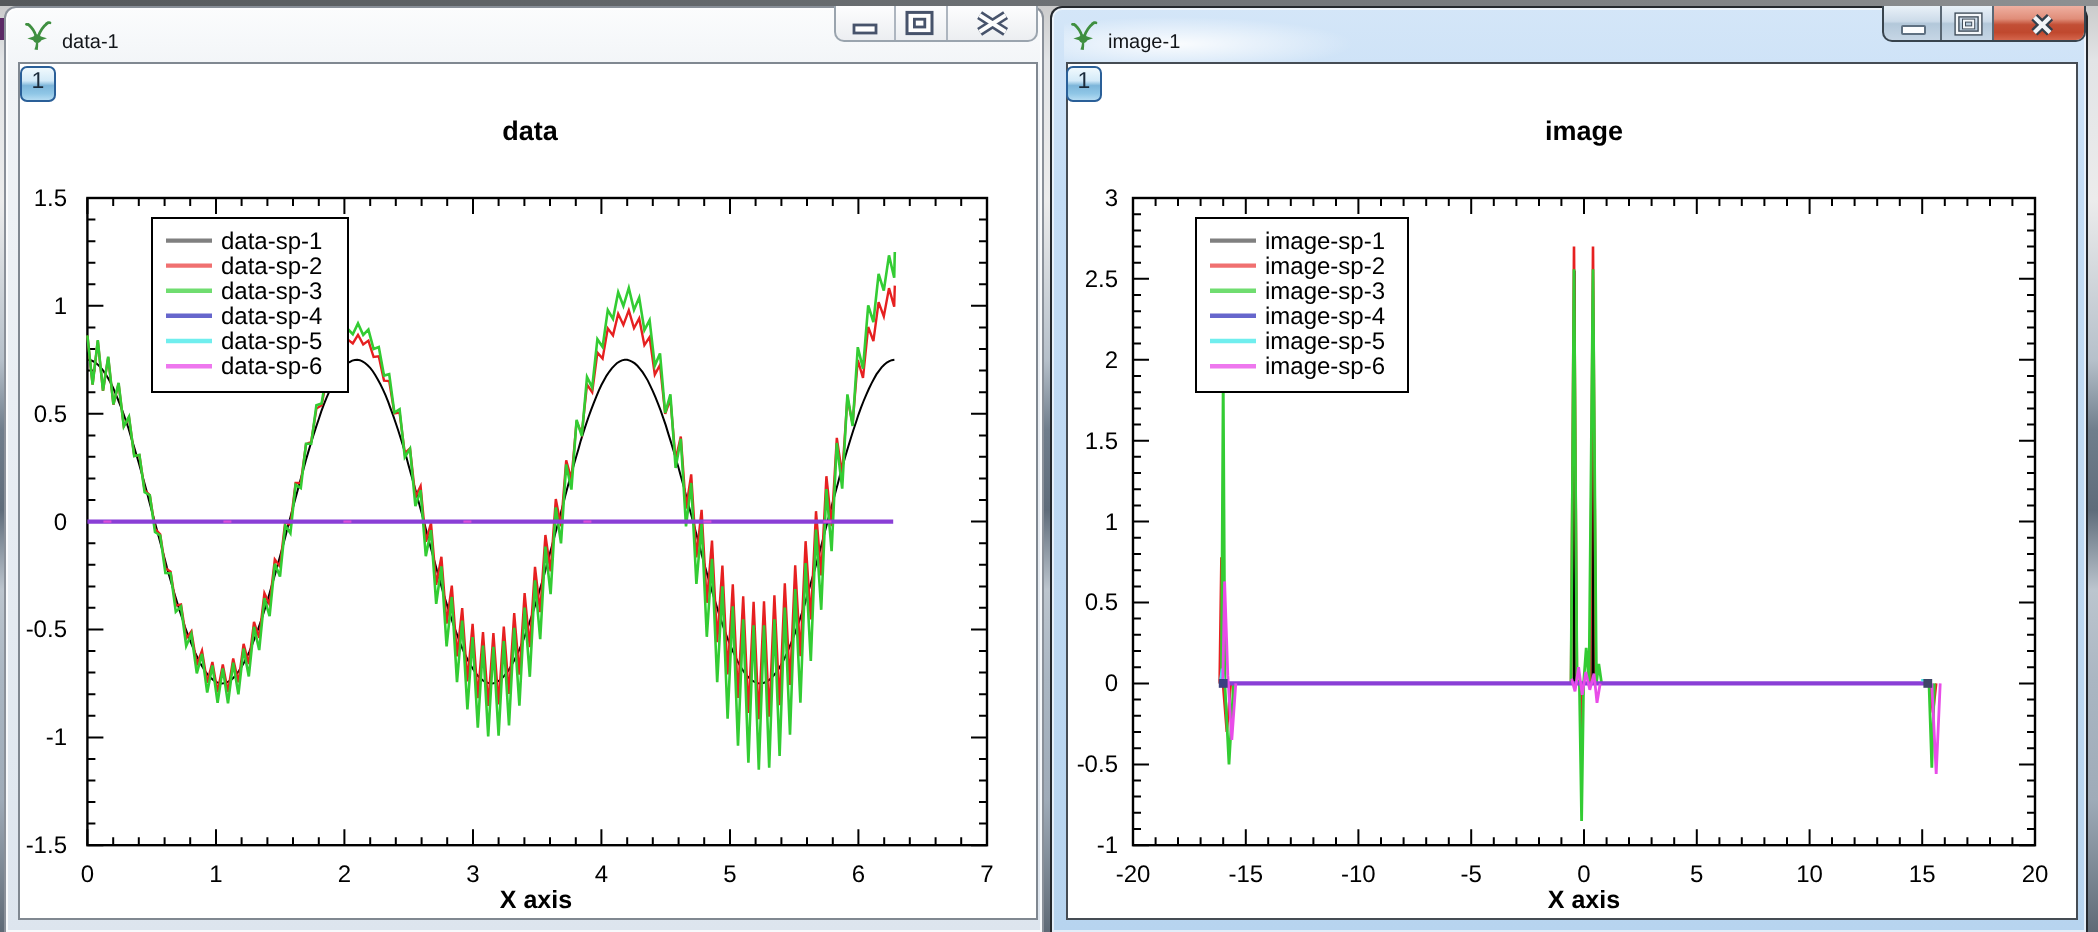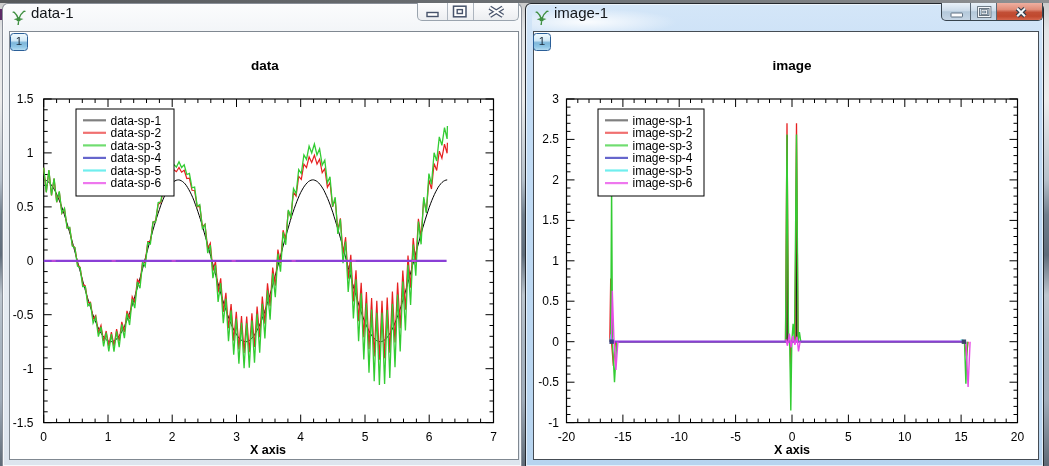--- a/index.html
+++ b/index.html
@@ -1,19 +1,19 @@
 <!DOCTYPE html>
 <html><head><meta charset="utf-8"><style>
 html,body{margin:0;padding:0;}
 body{width:1049px;height:466px;overflow:hidden;position:relative;
 background:linear-gradient(180deg,#c9c9c9 0px,#e2e4e6 30px,#ececec 100px,#b6c0ca 180px,#707e8c 215px,#5f6c7a 255px,#bcc5ce 295px,#aab6c2 340px,#9fabb8 400px,#5f6a76 466px);
 font-family:'Liberation Sans',sans-serif;}
 .win{position:absolute;top:3px;height:463px;border-radius:6px 6px 0 0;box-sizing:border-box;}
 .content{position:absolute;background:#fff;}
-.title{position:absolute;top:4px;font-size:15px;color:#13161a;}
+.title{position:absolute;top:16px;font-size:10px;color:#13161a;}
 </style></head><body>
 <div style="position:absolute;left:0;top:0;width:1049px;height:3px;background:linear-gradient(90deg,#56595c,#6e7276 55%,#8e9092)"></div>
 <div style="position:absolute;left:0;top:9px;width:1.5px;height:11px;background:#5c2a66"></div>
 
 <div class="win" style="left:2px;width:520px;background:linear-gradient(180deg,#fbfcfd 0%,#f0f3f6 8%,#dde5ee 100%);border:1px solid #8a9099;border-bottom:none;box-shadow:inset 0 0 0 1px rgba(255,255,255,.75);">
 </div>
 <div class="content" style="left:9px;top:31px;width:508px;height:427px;border:1px solid #808891;"></div>
 <svg style="position:absolute;left:12px;top:9px" width="14" height="17" viewBox="0 0 14 17">
 <g stroke="#3f8f40" fill="none" stroke-linecap="round">
 <path d="M6.1,9.3 C5.4,7.0 4.3,5.0 2.1,3.2 M2.8,3.7 C2.3,3.3 1.8,3.1 1.2,3.2" stroke-width="1.35"></path>

